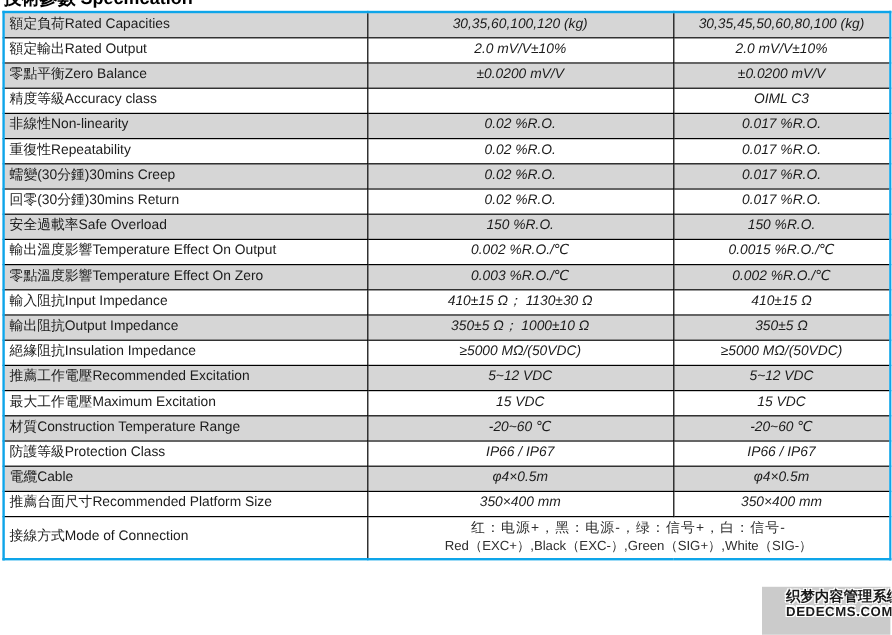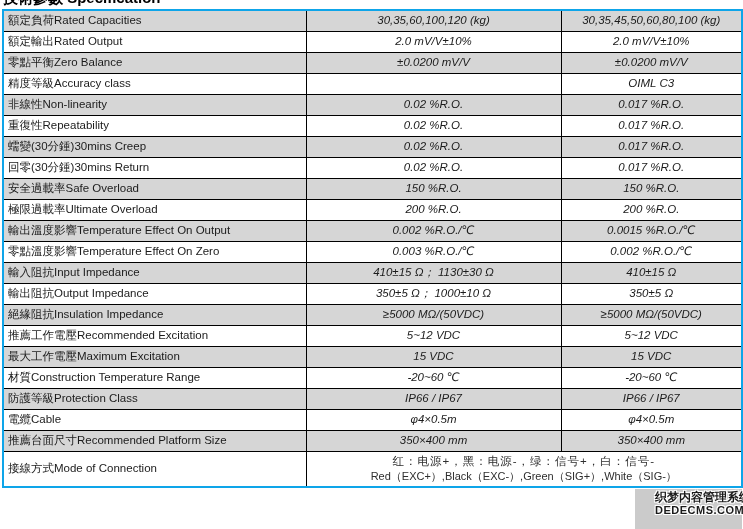--- a/index.html
+++ b/index.html
@@ -133,25 +133,20 @@
           <td class="lbl">回零(30分鍾)30mins Return</td>
           <td class="val">0.02 %R.O.</td>
           <td class="val">0.017 %R.O.</td>
         </tr>
         <tr>
           <td class="lbl">安全過載率Safe Overload</td>
           <td class="val">150 %R.O.</td>
           <td class="val">150 %R.O.</td>
         </tr>
         <tr>
-          <td class="lbl">極限過載率Ultimate Overload</td>
-          <td class="val">200 %R.O.</td>
-          <td class="val">200 %R.O.</td>
-        </tr>
-        <tr>
           <td class="lbl">輸出溫度影響Temperature Effect On Output</td>
           <td class="val">0.002 %R.O./℃</td>
           <td class="val">0.0015 %R.O./℃</td>
         </tr>
         <tr>
           <td class="lbl">零點溫度影響Temperature Effect On Zero</td>
           <td class="val">0.003 %R.O./℃</td>
           <td class="val">0.002 %R.O./℃</td>
         </tr>
         <tr>

